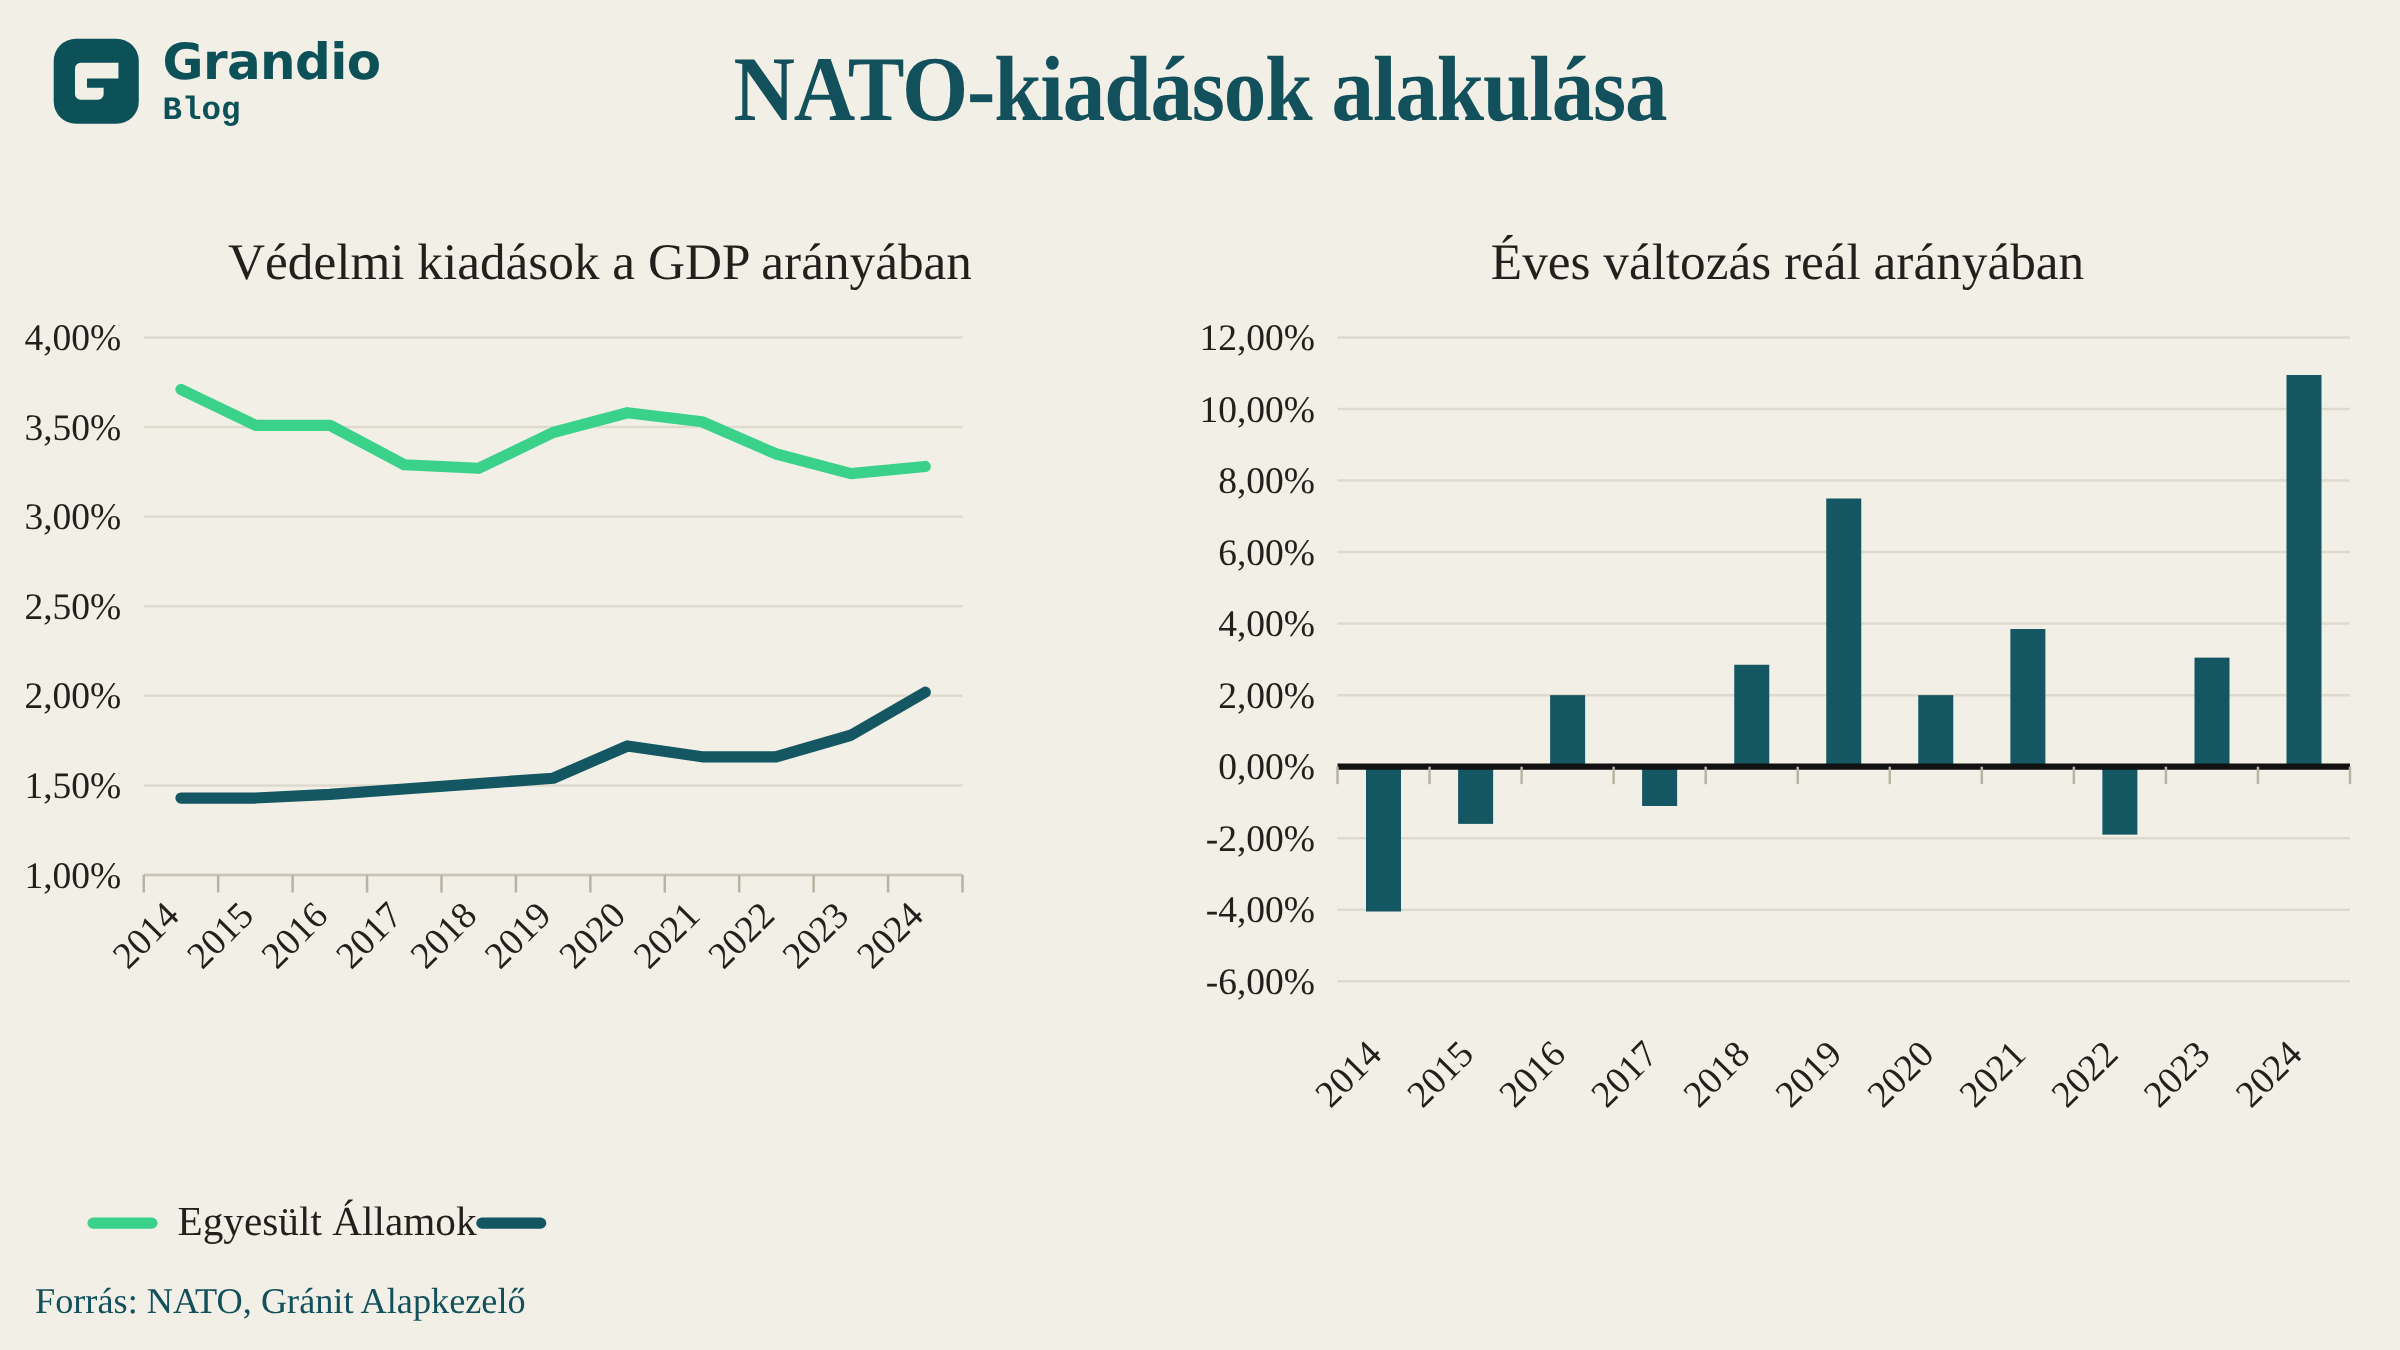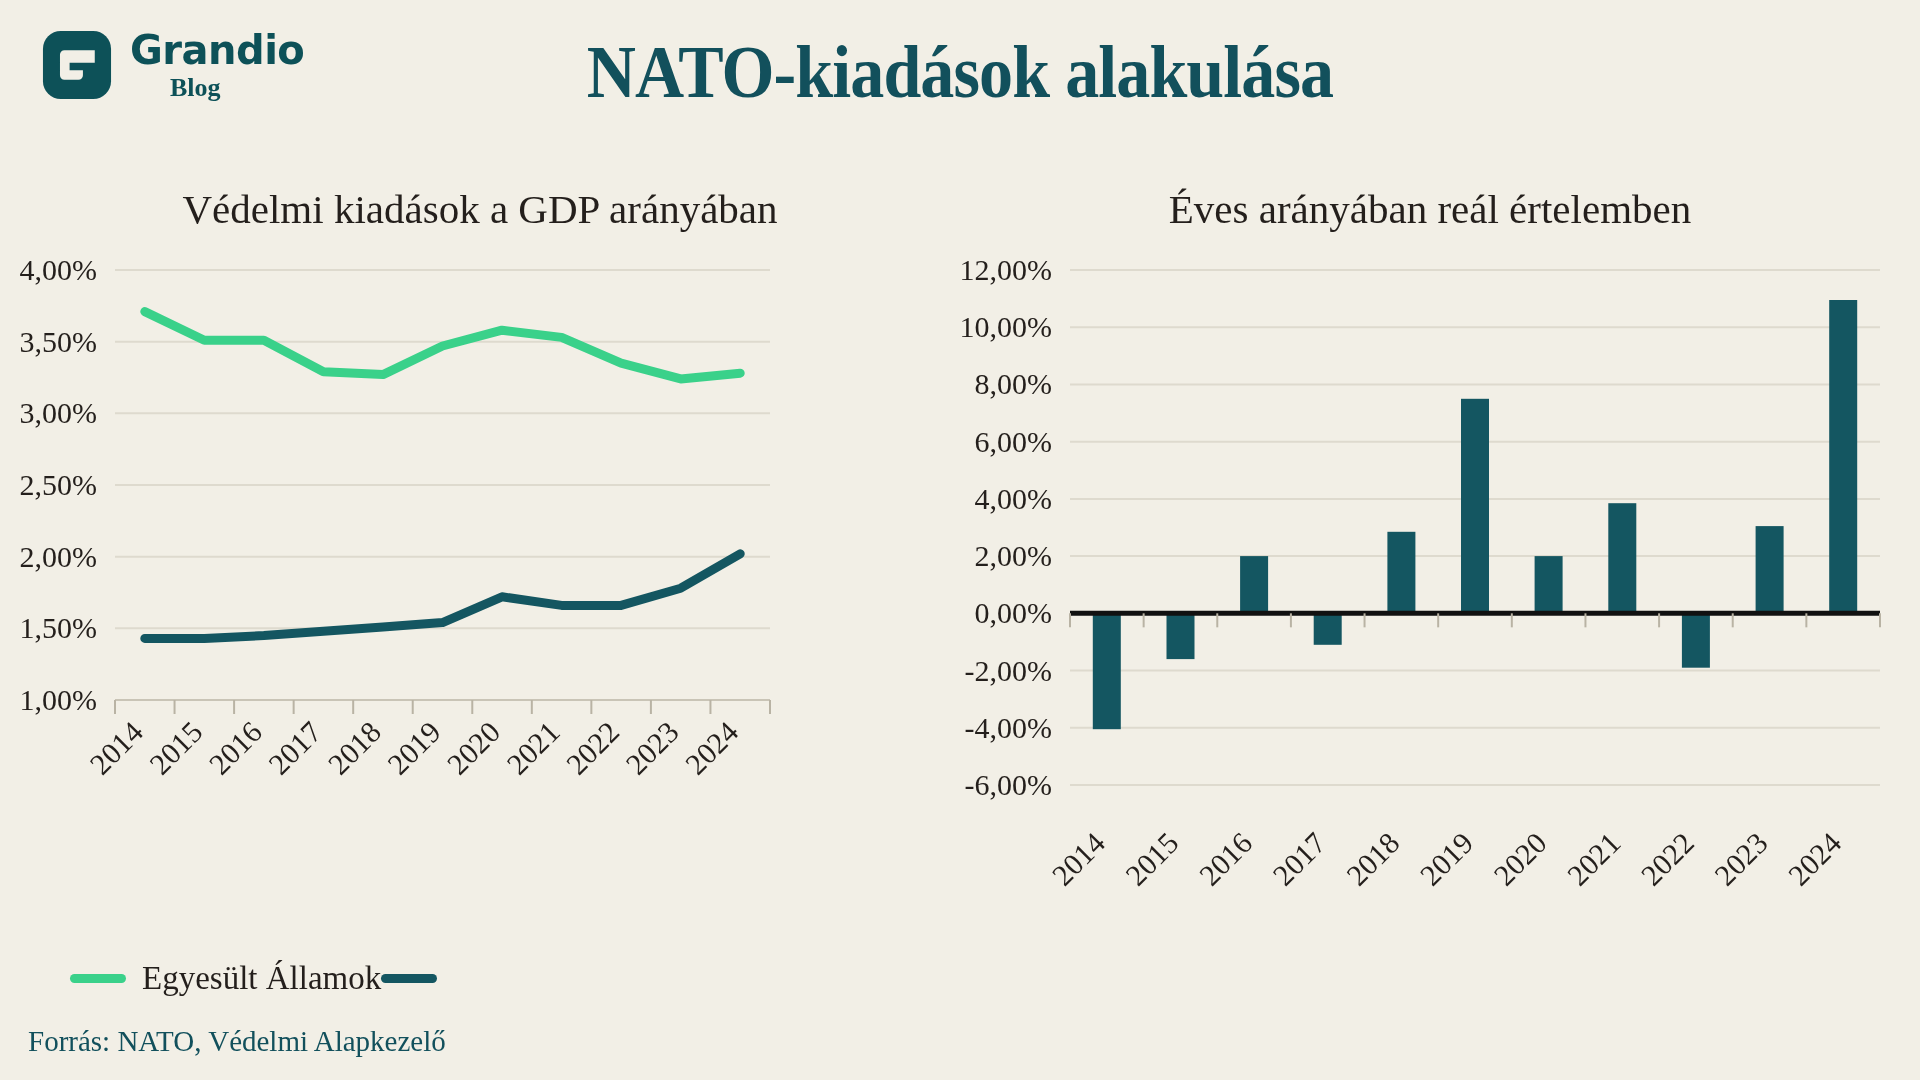--- a/index.html
+++ b/index.html
@@ -9,21 +9,21 @@
     font-family:"Liberation Serif", serif;
     overflow:hidden;
     position:relative;
   }
   
   #header{position:absolute;left:0;top:0;width:1660px;height:150px;}
   #logo-block{position:absolute;left:40px;top:28px;display:flex;align-items:center;gap:16px;}
   #logo-mark{width:74px;height:74px;}
   #logo-words{display:flex;flex-direction:column;line-height:1;}
   #logo-title{font-family:"DejaVu Sans", sans-serif;font-weight:bold;font-size:40px;color:#0d5158;letter-spacing:-0.5px;}
-  #logo-sub{font-family:Liberation Serif, serif;font-weight:bold;font-size:26px;color:#0d5158;margin-top:5px;margin-left:40px;}
+  #logo-sub{font-family:Liberation Mono, monospace;font-weight:bold;font-size:26px;color:#0d5158;margin-top:5px;}
   #main-title{
     position:absolute;left:0;top:30px;width:1920px;text-align:center;
     font-family:"Liberation Serif", serif;font-weight:bold;font-size:74px;
     color:#12505c;letter-spacing:-1px;
     transform:scaleX(0.92);transform-origin:center top;
   }
   
   .panel-title{
     position:absolute;text-align:center;font-size:41px;color:#241f1c;
     font-family:"Liberation Serif", serif;
@@ -66,21 +66,21 @@
     <div id="logo-words">
       <span id="logo-title">Grandio</span>
       <span id="logo-sub">Blog</span>
     </div>
   </div>
 
   <div id="main-title">NATO-kiadások alakulása</div>
 </div>
 
 <div class="panel-title" id="left-title">Védelmi kiadások a GDP arányában</div>
-<div class="panel-title" id="right-title">Éves arányában reál értelemben</div>
+<div class="panel-title" id="right-title">Éves változás reál arányában</div>
 
 <svg id="chart-left" width="790" height="700">
   <g id="left-grid">
       <line x1="105" y1="30" x2="760" y2="30" class="gridline"></line>
       <line x1="105" y1="101.66666666666666" x2="760" y2="101.66666666666666" class="gridline"></line>
       <line x1="105" y1="173.33333333333331" x2="760" y2="173.33333333333331" class="gridline"></line>
       <line x1="105" y1="245" x2="760" y2="245" class="gridline"></line>
       <line x1="105" y1="316.66666666666663" x2="760" y2="316.66666666666663" class="gridline"></line>
       <line x1="105" y1="388.33333333333337" x2="760" y2="388.33333333333337" class="gridline"></line>
       <line x1="105" y1="460" x2="760" y2="460" class="gridline"></line>
@@ -194,13 +194,13 @@
 <div id="legend">
   <div class="leg-item">
     <span class="leg-swatch" id="sw0" style="background: rgb(58, 209, 138);"></span>
     <span class="leg-text">Egyesült Államok</span>
   </div>
   <div class="leg-item">
     <span class="leg-swatch" id="sw1" style="background: rgb(20, 86, 97);"></span>
   </div>
 </div>
 
-<div id="source">Forrás: NATO, Védelmi Alapkezelő</div>
+<div id="source">Forrás: NATO, Gránit Alapkezelő</div>
 
 </body></html>

